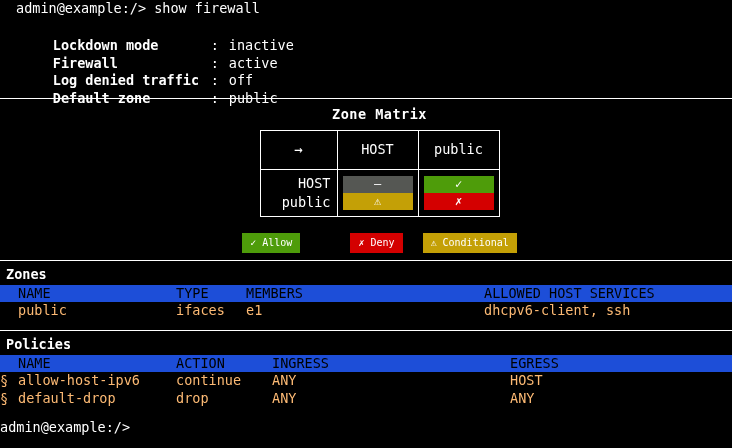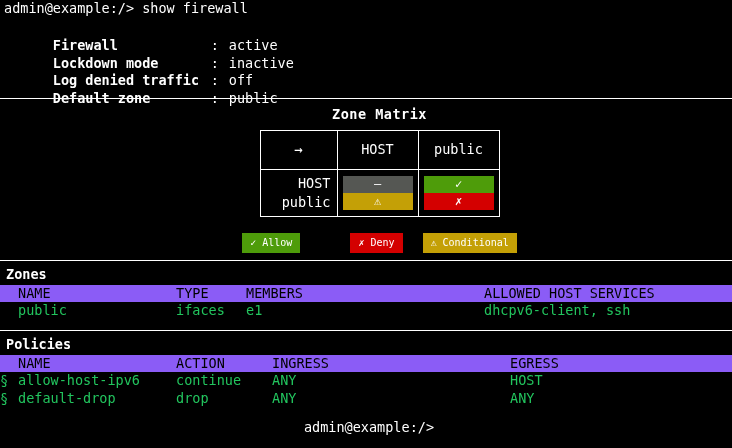--- a/index.html
+++ b/index.html
@@ -15,21 +15,21 @@
     font-size: 13.5px;
     line-height: 17.6px;
     color: #ffffff;
     -webkit-font-smoothing: none;
   }
 
   .screen { position: relative; width: 732px; height: 448px; }
 
   
   .line { white-space: pre; }
-  .pad { padding-left: 4px; }
+  .pad { padding-left: 4px; margin-left: 12px; }
 
   
   .summary { padding: 2px 0 0 4px; }
   .summary .row { white-space: pre; height: 17.6px; }
   .summary .key { display: inline-block; width: 158px; font-weight: bold; }
   .summary .colon { display: inline-block; width: 18px; }
   .summary .val { }
 
   
   .hr {
@@ -109,58 +109,58 @@
   .chip.deny  { background: #d40000; margin-left: 40px; }
   .chip.cond  { background: #c4a006; margin-top: 8px; }
 
   
   .sec-title {
     font-weight: bold;
     padding: 5px 0 1px 6px;
     white-space: pre;
   }
   .thead {
-    background: #8b5cf6;
+    background: #1d4ed8;
     color: #000000;
     white-space: pre;
     height: 17.6px;
   }
-  .trow { white-space: pre; height: 17.6px; color: #22c55e; }
+  .trow { white-space: pre; height: 17.6px; color: #fdba74; }
 
   
   .col { display: inline-block; }
   .c-ind   { width: 18px; }
   .c-name  { width: 158px; }
   .c-type  { width: 70px; }
   .c-mem   { width: 238px; }
   .c-svc   { width: 240px; }
 
   .c-pname { width: 158px; }
   .c-act   { width: 70px; }
   .c-ing   { width: 238px; margin-left: 26px; }
   .c-egr   { width: 240px; }
   .spacer8  { height: 8px; }
   .spacer10 { height: 10px; }
   .spacer12 { height: 12px; }
 
-  .prompt { padding-left: 6px; white-space: pre; text-align: center; }
+  .prompt { padding-left: 0; white-space: pre; }
 </style>
 </head>
 <body>
 
 <div class="screen">
 
   <div class="line pad">admin@example:/&gt; show firewall</div>
 
   <div class="summary">
     <div class="row">
+      <span class="key">Lockdown mode</span><span class="colon">:</span><span class="val">inactive</span>
+    </div>
+    <div class="row">
       <span class="key">Firewall</span><span class="colon">:</span><span class="val">active</span>
-    </div>
-    <div class="row">
-      <span class="key">Lockdown mode</span><span class="colon">:</span><span class="val">inactive</span>
     </div>
     <div class="row">
       <span class="key">Log denied traffic</span><span class="colon">:</span><span class="val">off</span>
     </div>
     <div class="row">
       <span class="key">Default zone</span><span class="colon">:</span><span class="val">public</span>
     </div>
   </div>
 
   <div class="spacer8"></div>

